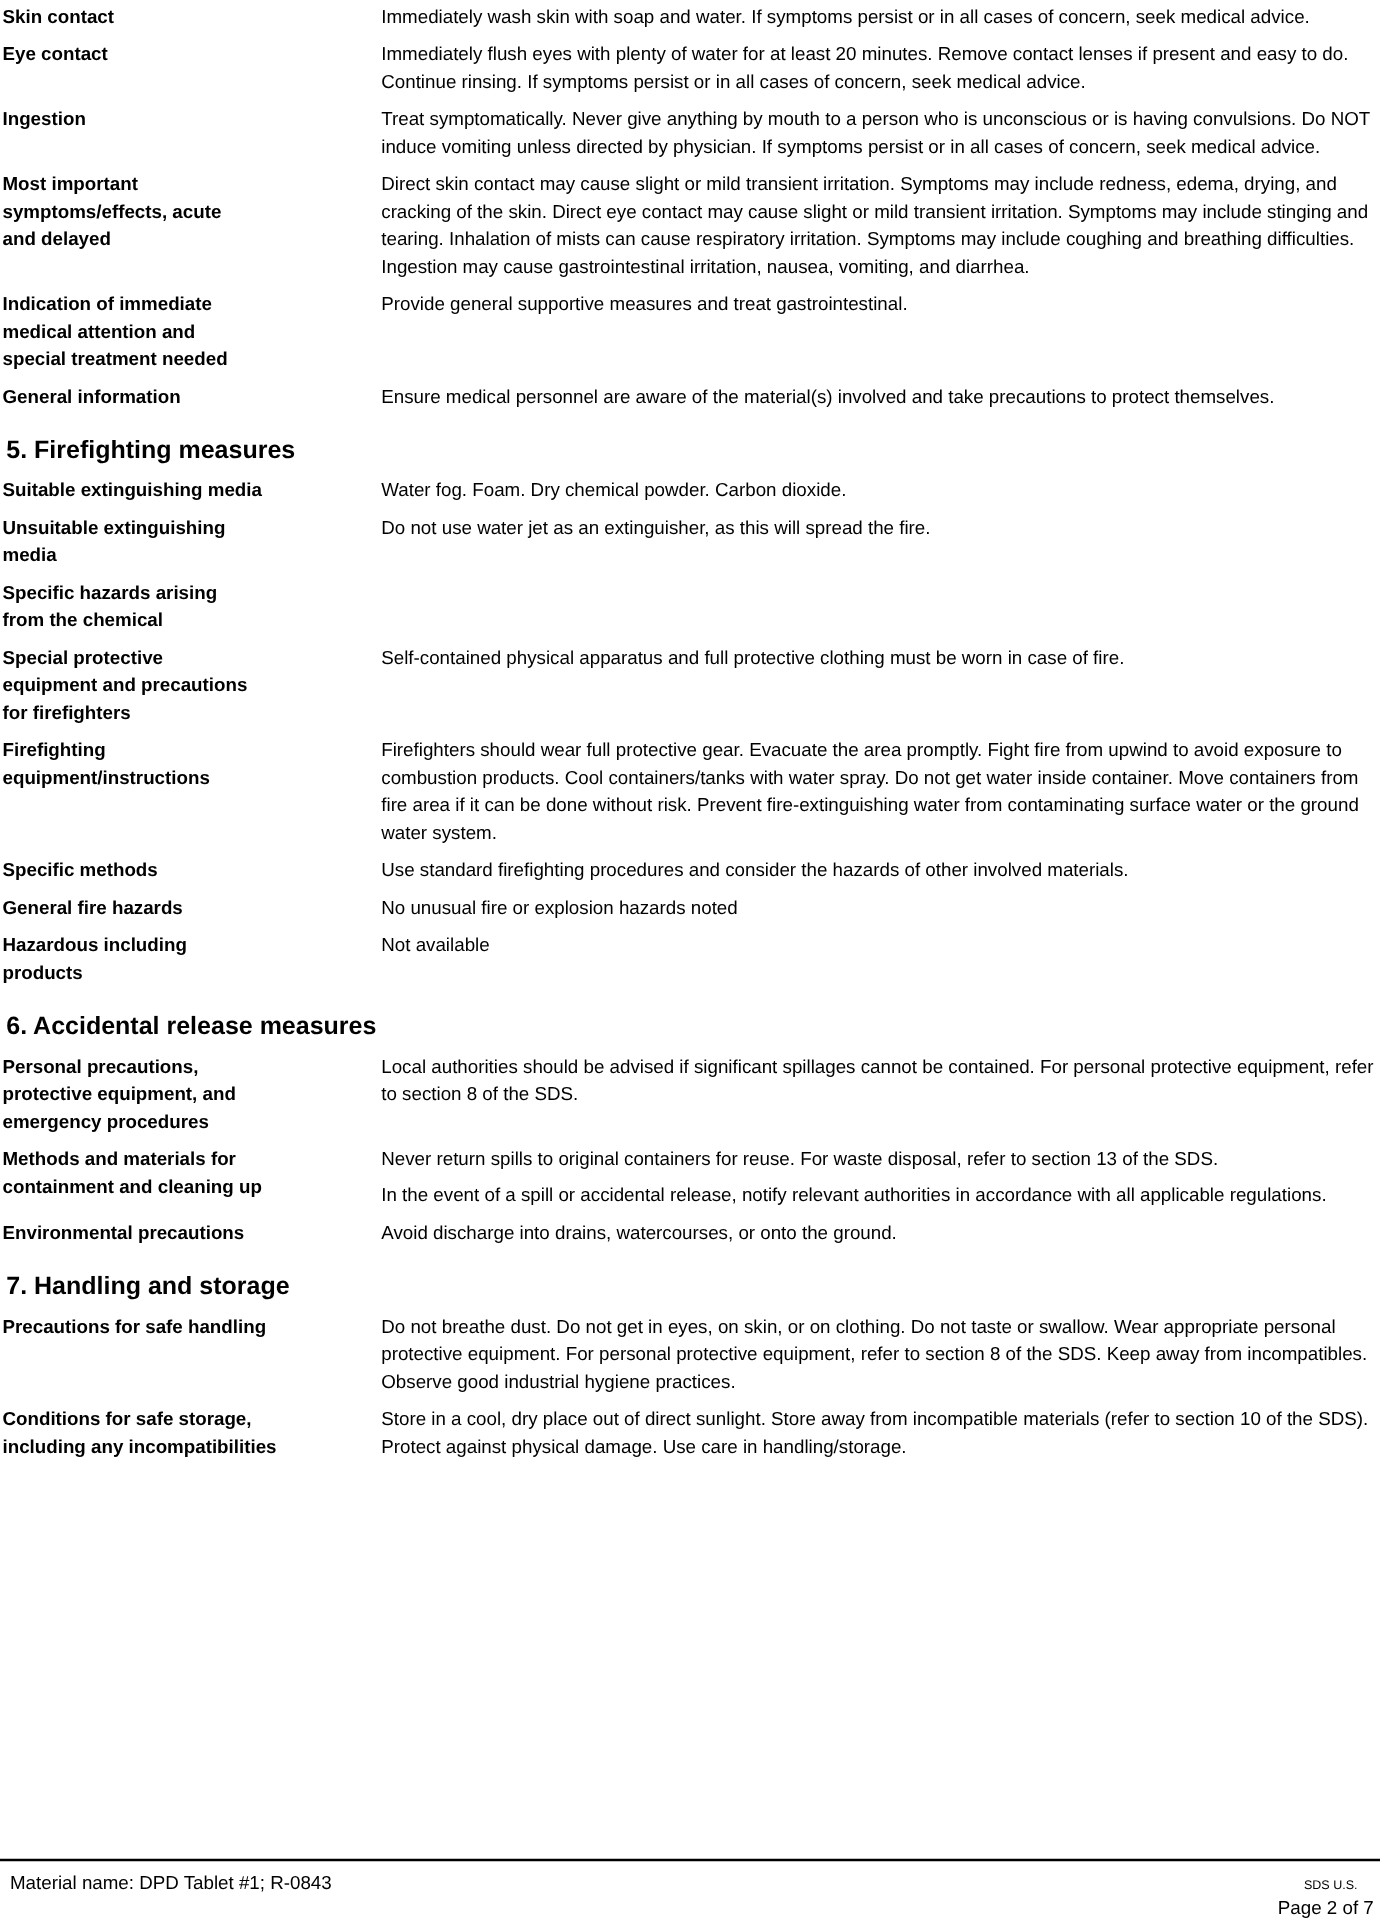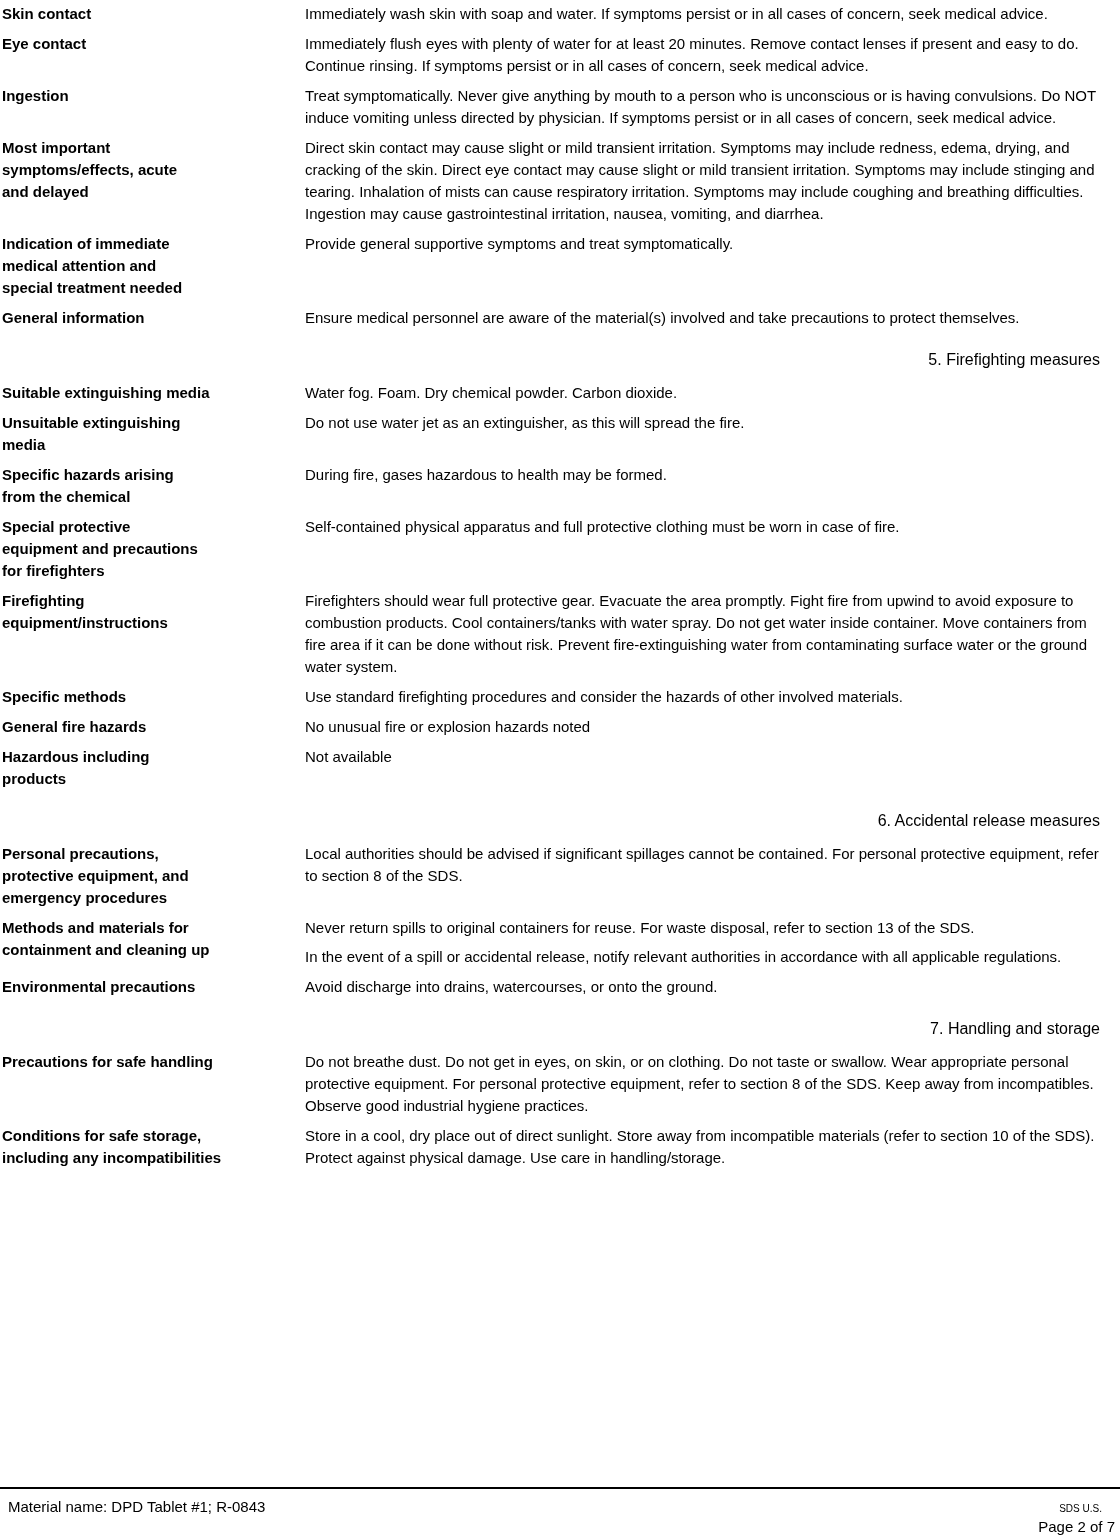--- a/index.html
+++ b/index.html
@@ -22,23 +22,23 @@
     flex: 0 0 303px; width: 303px;
     padding-right: 14px;
     font-size: 15px; line-height: 22px; font-weight: bold;
     white-space: pre-line;
   }
   .value { flex: 1; font-size: 15px; line-height: 22px; }
   .value p { margin: 0 0 7px 0; }
   .value p:last-child { margin-bottom: 0; }
   .section-title {
     margin: 19px 0 10px 3px;
-    font-size: 16px; line-height: 24px; font-weight: normal; text-align: right;
+    font-size: 20px; line-height: 24px; font-weight: bold;
   }
-  .footer { position: absolute; left: 0; right: 0; bottom: 0; }
+  .footer { position: absolute; left: 0; right: 16px; bottom: 0; }
   .footer-rule { height: 2px; background: #000000; width: 100%; }
   .footer-row {
     display: flex; justify-content: space-between; align-items: baseline;
     padding: 9px 8px 0 8px;
   }
   .material-name { font-size: 15px; line-height: 18px; }
   .sds-region { font-size: 10px; line-height: 14px; margin-right: 10px; }
   .footer-page { text-align: right; font-size: 15px; line-height: 19px; padding: 1px 5px 4px 16px; margin-left: 16px; }
 </style>
 </head>
@@ -71,21 +71,21 @@
 and delayed</div>
         <div class="value">
           <p>Direct skin contact may cause slight or mild transient irritation. Symptoms may include redness, edema, drying, and cracking of the skin. Direct eye contact may cause slight or mild transient irritation. Symptoms may include stinging and tearing. Inhalation of mists can cause respiratory irritation. Symptoms may include coughing and breathing difficulties. Ingestion may cause gastrointestinal irritation, nausea, vomiting, and diarrhea.</p>
         </div>
       </div>
       <div class="row">
         <div class="label">Indication of immediate
 medical attention and
 special treatment needed</div>
         <div class="value">
-          <p>Provide general supportive symptoms and treat symptomatically.</p>
+          <p>Provide general supportive measures and treat gastrointestinal.</p>
         </div>
       </div>
       <div class="row">
         <div class="label">General information</div>
         <div class="value">
           <p>Ensure medical personnel are aware of the material(s) involved and take precautions to protect themselves.</p>
         </div>
       </div>
       <h2 class="section-title">5. Firefighting measures</h2>
       <div class="row">
@@ -97,23 +97,20 @@
       <div class="row">
         <div class="label">Unsuitable extinguishing
 media</div>
         <div class="value">
           <p>Do not use water jet as an extinguisher, as this will spread the fire.</p>
         </div>
       </div>
       <div class="row">
         <div class="label">Specific hazards arising
 from the chemical</div>
-        <div class="value">
-          <p>During fire, gases hazardous to health may be formed.</p>
-        </div>
       </div>
       <div class="row">
         <div class="label">Special protective
 equipment and precautions
 for firefighters</div>
         <div class="value">
           <p>Self-contained physical apparatus and full protective clothing must be worn in case of fire.</p>
         </div>
       </div>
       <div class="row">

